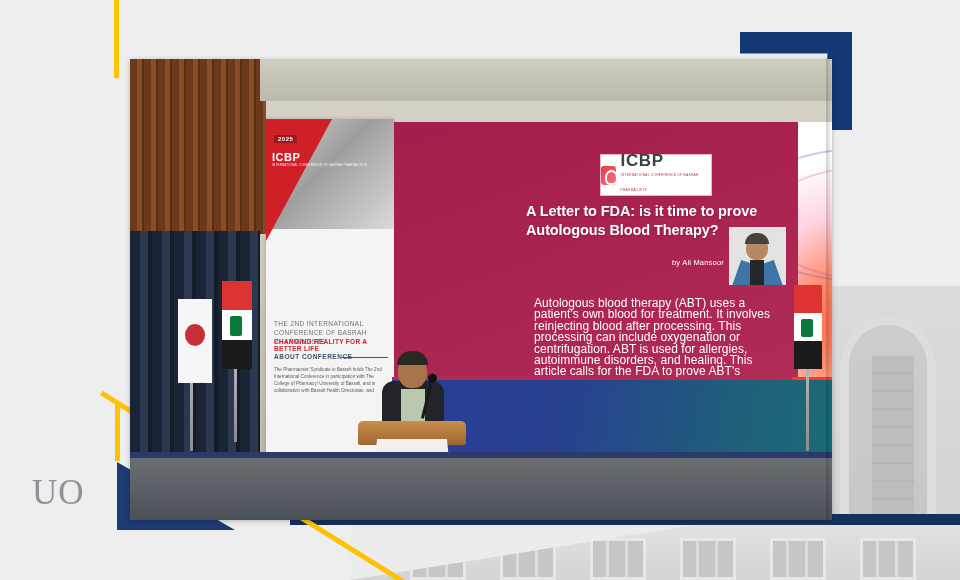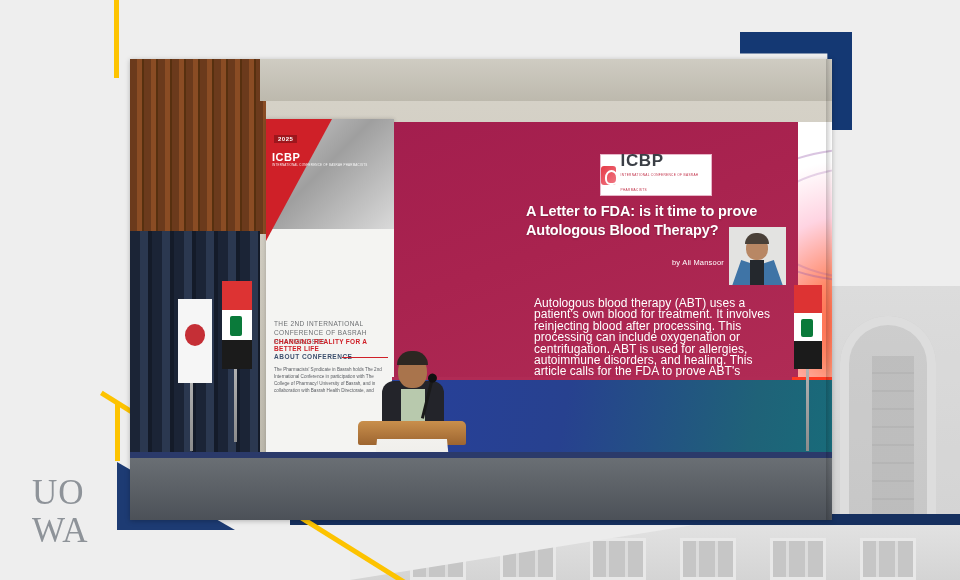--- a/index.html
+++ b/index.html
@@ -240,21 +240,20 @@
   <div class="corner-tr"></div>
   <div class="line-yellow-top"></div>
   <div class="corner-bl-tri"></div>
   <div class="diag-yellow">
       <i></i>
       <b></b>
     </div>
 
   <div class="uowa">
     <div>UO</div>
-    <div>WA</div>
   </div>
 
   <div class="photo">
     <div class="wall"></div>
     <div class="wood"></div>
     <div class="curtain"></div>
     <div class="ceiling"></div>
 
     <div class="banner">
       <div class="photo-top"></div>

